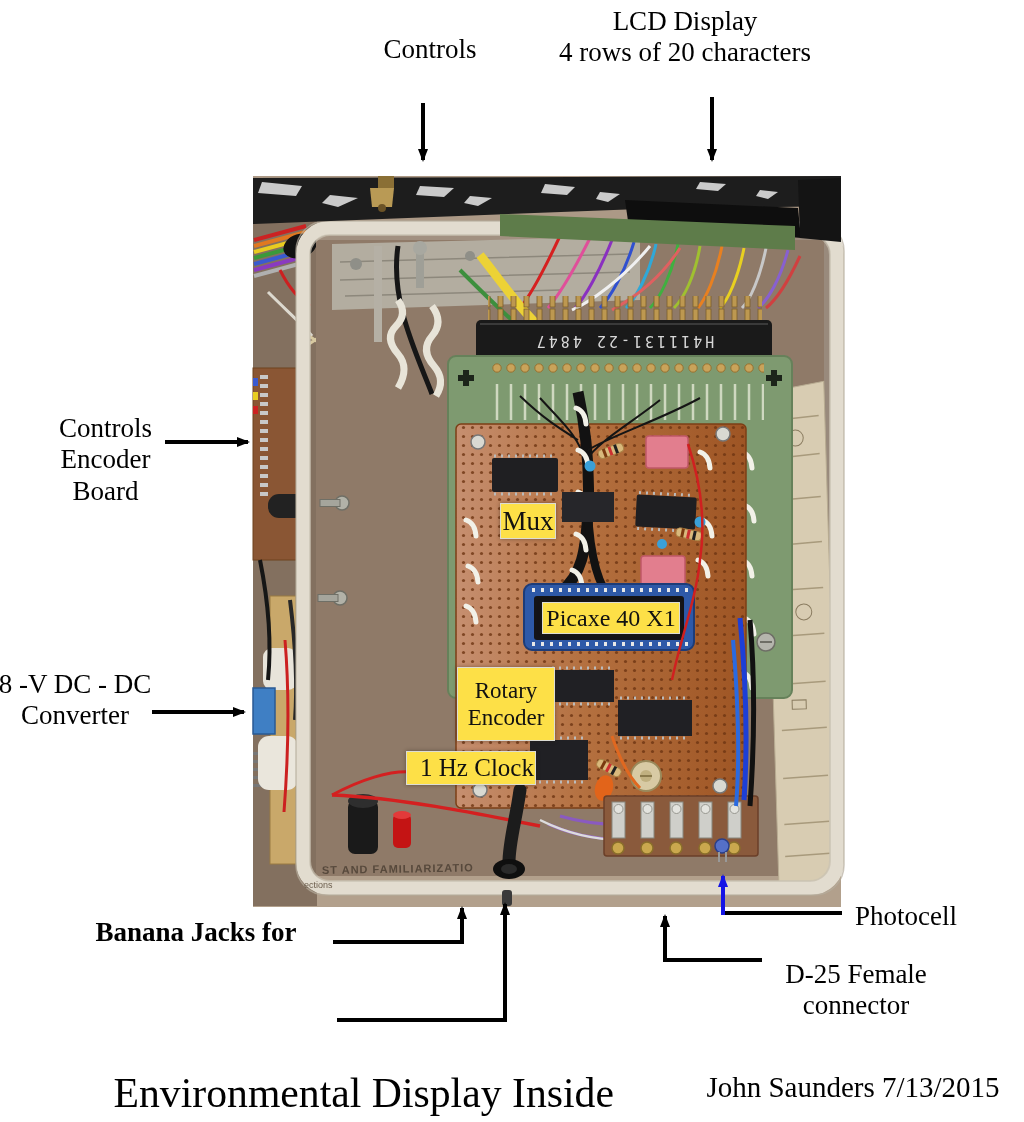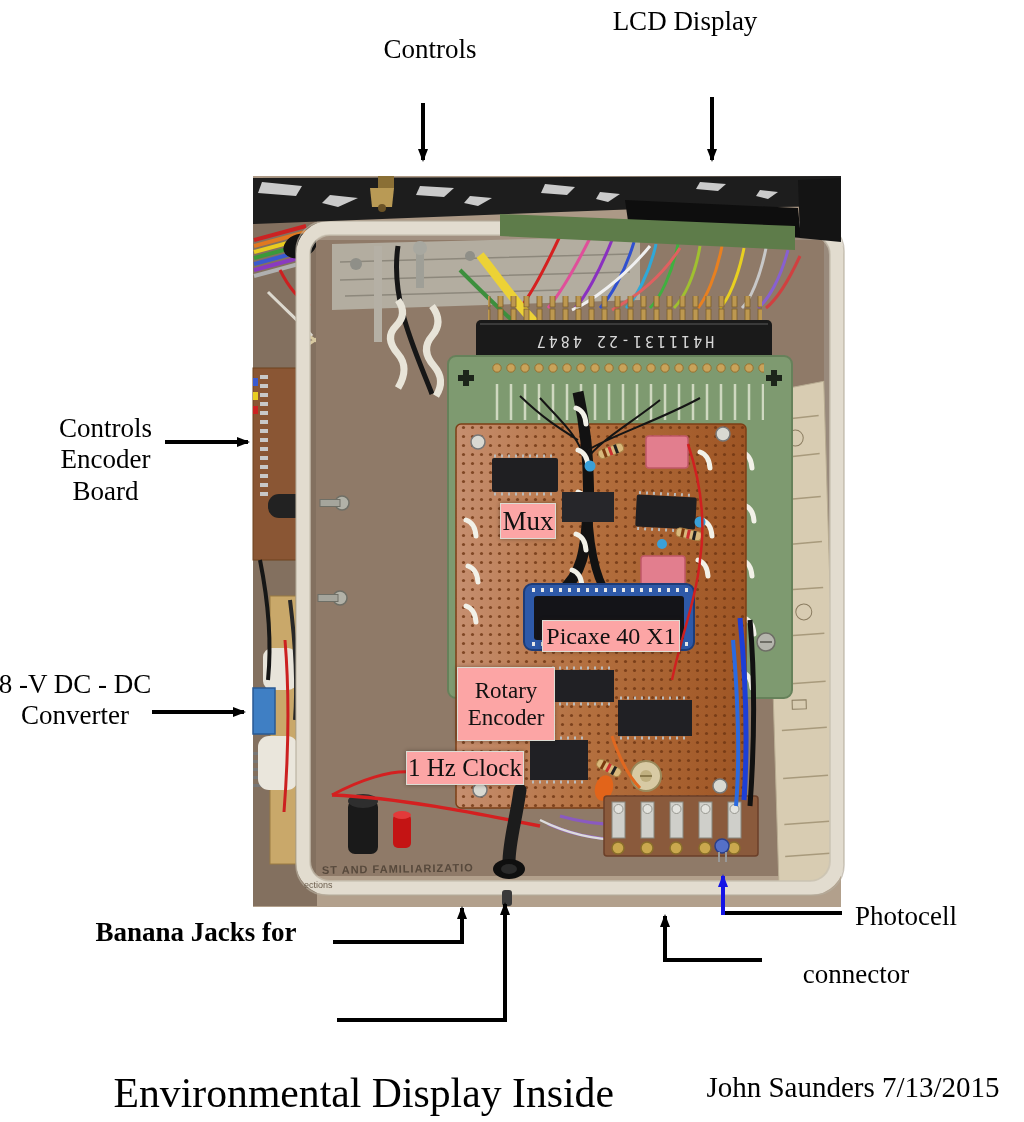--- a/index.html
+++ b/index.html
@@ -2,21 +2,21 @@
 <html><head>
 <meta charset="utf-8">
 <style>
   html,body{margin:0;padding:0;background:#ffffff;}
   .page{position:relative;width:1024px;height:1122px;background:#ffffff;overflow:hidden;
         font-family:"Liberation Serif",serif;}
   .page svg{position:absolute;left:0;top:0;pointer-events:none;}
   .lbl{position:absolute;color:#000;text-align:center;line-height:1.16;
        font-family:"Liberation Serif",serif;white-space:nowrap;}
   .f27{font-size:27px;}
-  .sticker{position:absolute;background:#fca5a5;border:1px solid #dcdcd4;
+  .sticker{position:absolute;background:#fde047;border:1px solid #dcdcd4;
            box-shadow:0 0 4px rgba(40,30,20,.45);color:#111;text-align:center;
            font-family:"Liberation Serif",serif;white-space:nowrap;}
   .title{position:absolute;font-size:43px;color:#000;text-align:center;
          transform:scaleX(.97);transform-origin:left;}
   .credit{position:absolute;font-size:29px;color:#000;text-align:center;}
 </style>
 </head>
 <body>
 
 <div class="page">
@@ -351,20 +351,21 @@
     <path d="M842,913 H723"></path>
     <path d="M762,960 L665,960 L665,916" marker-end="url(#ahb)"></path>
     <path d="M723,915 V876" marker-end="url(#ahu)" stroke="#1414e6"></path>
   </g>
 </svg>
 
 <div class="lbl f27" style="left:368px;top:34px;width:124px;">Controls</div>
 
 <div class="lbl f27" style="left:540px;top:6px;width:290px;">
   <div>LCD Display</div>
+  <div>4 rows of 20 characters</div>
 </div>
 
 <div class="lbl f27" style="left:33px;top:413px;width:145px;">
   <div>Controls</div>
   <div>Encoder</div>
   <div>Board</div>
 </div>
 
 <div class="lbl f27" style="left:-14px;top:669px;width:178px;">
   <div>8 -V DC - DC</div>
@@ -372,27 +373,28 @@
 </div>
 
 <div class="lbl f27" style="left:70px;top:917px;width:252px;font-weight:bold;">
   <div>Banana Jacks for</div>
 </div>
 
 
 <div class="lbl f27" style="left:846px;top:901px;width:120px;text-align:center;">Photocell</div>
 
 <div class="lbl f27" style="left:772px;top:959px;width:168px;">
+  <div>D-25 Female</div>
   <div>connector</div>
 </div>
 
 <div class="sticker" style="left:500px;top:503px;width:54px;font-size:27px;line-height:34px;">Mux</div>
-<div class="sticker" style="left:542px;top:620px;width:136px;font-size:24px;line-height:30px;">Picaxe 40 X1</div>
+<div class="sticker" style="left:542px;top:602px;width:136px;font-size:24px;line-height:30px;">Picaxe 40 X1</div>
 <div class="sticker" style="left:457px;top:667px;width:96px;font-size:23px;line-height:27px;padding:9px 0;">
   <div>Rotary</div>
   <div>Encoder</div>
 </div>
-<div class="sticker" style="left:406px;top:751px;width:116px;font-size:25px;line-height:32px;">1 Hz Clock</div>
+<div class="sticker" style="left:406px;top:751px;width:116px;font-size:25px;line-height:32px;padding-left:12px;">1 Hz Clock</div>
 
 <div class="title" style="left:96px;top:1068px;width:552px;">Environmental Display Inside</div>
 <div class="credit" style="left:682px;top:1062px;width:342px;margin-top:9px;">John Saunders 7/13/2015</div>
 
 </div>
 
 </body></html>

